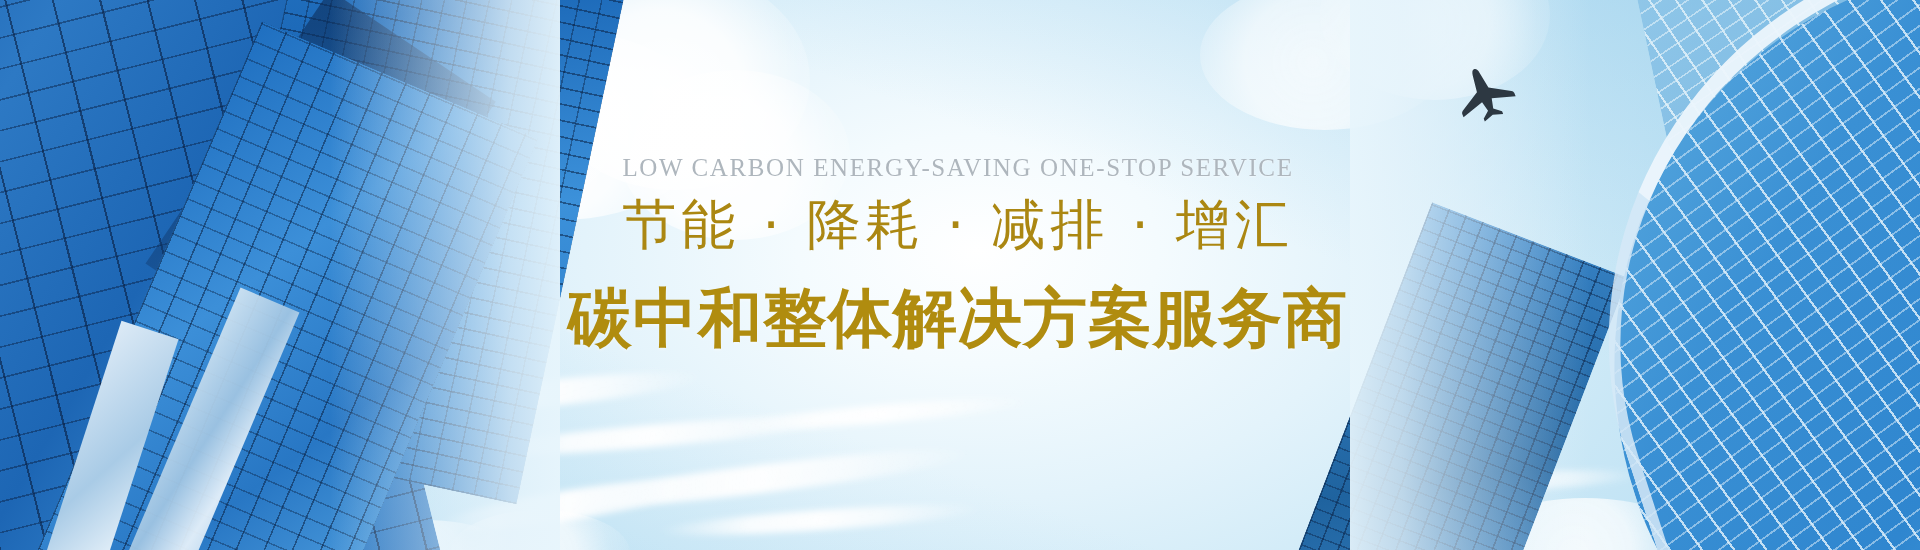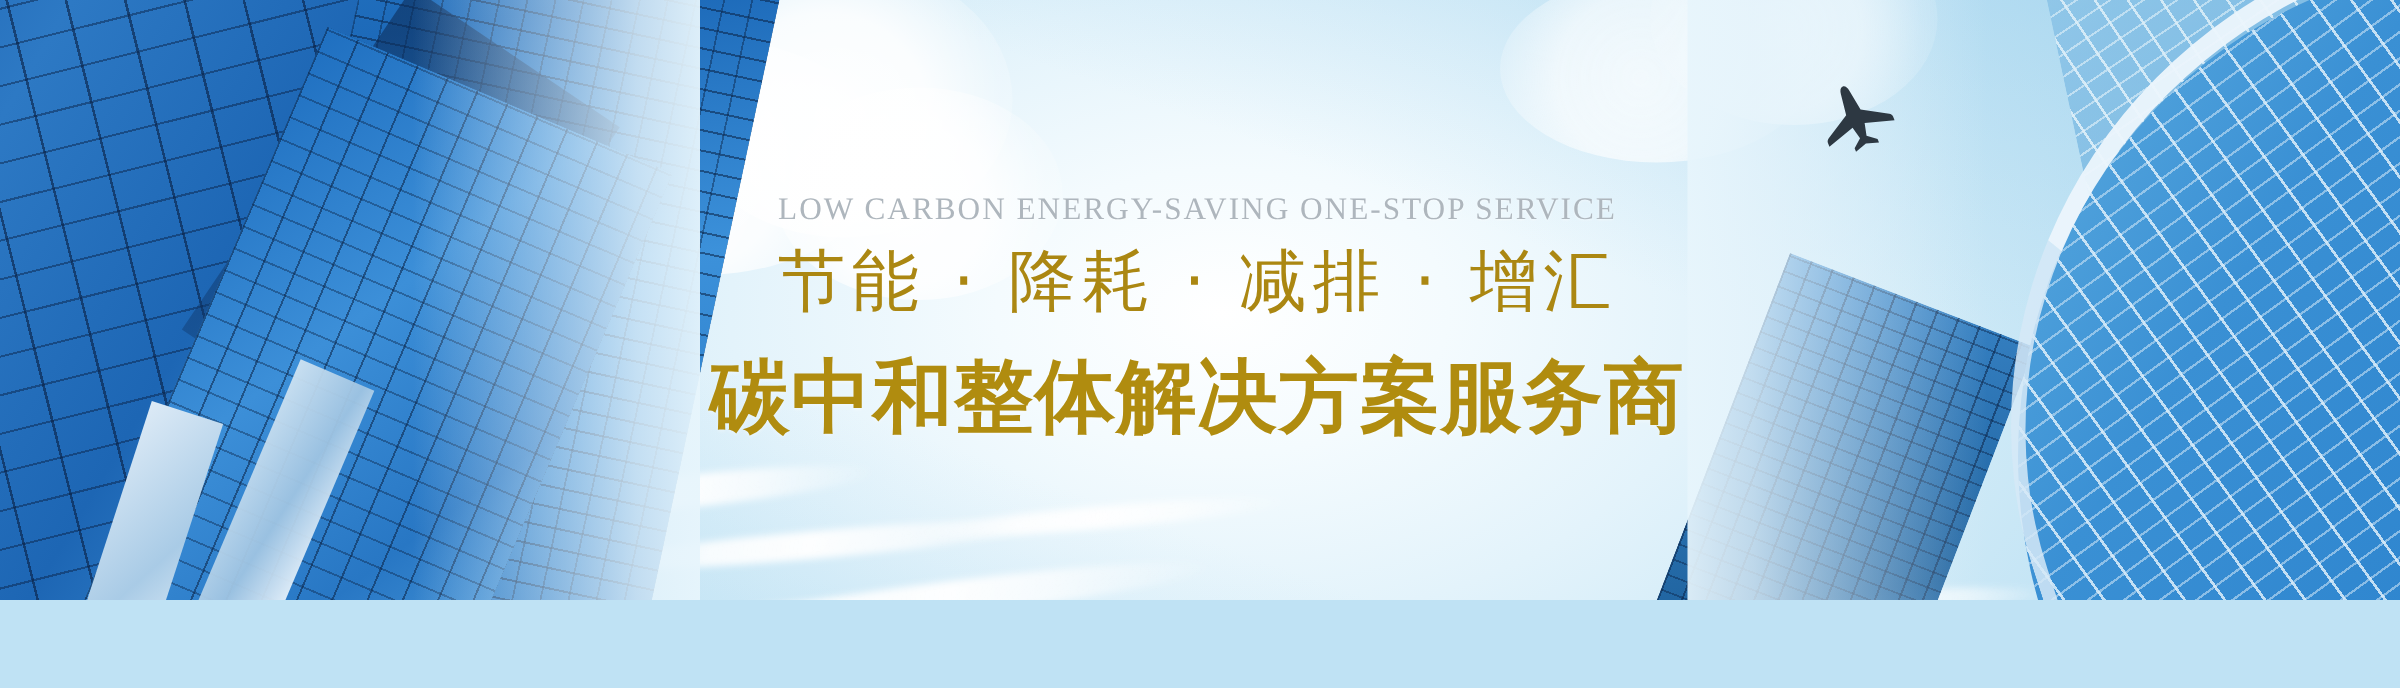--- a/index.html
+++ b/index.html
@@ -1,21 +1,21 @@
 <!DOCTYPE html>
 <html><head>
 <meta charset="utf-8">
 <style>
   * { margin:0; padding:0; box-sizing:border-box; }
   html,body { width:1920px; height:550px; overflow:hidden; background:#bfe2f4; }
   body { font-family:"Liberation Sans", sans-serif; }
 
   #banner {
     position:relative;
-    width:1920px; height:480px;
+    width:1920px; height:550px;
     overflow:hidden;
     
     background:
       radial-gradient(ellipse 820px 520px at 978px 250px, #ffffff 0%, #f4fbfe 22%, #e3f3fb 48%, #cfeaf7 74%, #bfe2f4 100%),
       linear-gradient(180deg, #b2dcf2 0%, #cbe9f8 22%, #eaf7fd 48%, #d2ecf8 76%, #bde0f3 100%);
   }
 
   
   .sky-wash {
     position:absolute; inset:0;

